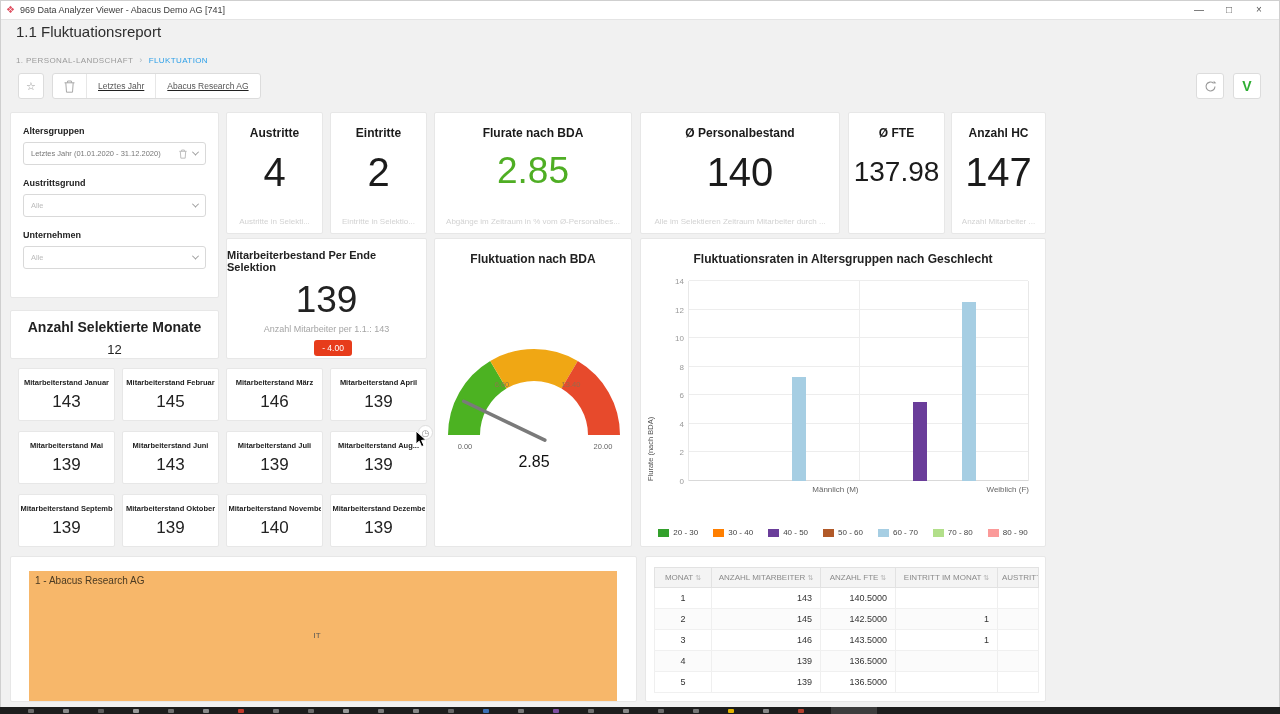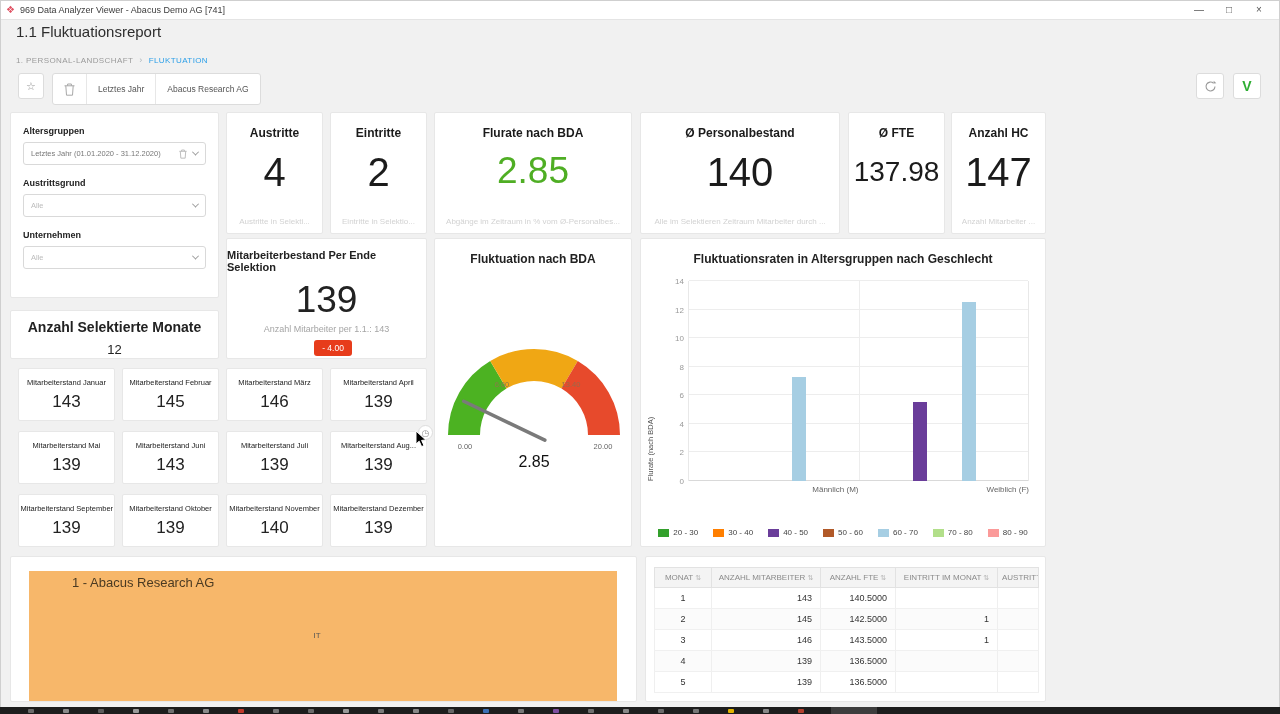--- a/index.html
+++ b/index.html
@@ -27,21 +27,21 @@
   .breadcrumb { position:absolute; left:16px; top:55px; display:flex; align-items:center; gap:6px;
     font-size:8px; letter-spacing:.4px; color:#9a9a9a; }
   .breadcrumb .sep { color:#aeb6bb; font-size:9px; }
   .breadcrumb .current { color:#2b9fe8; }
 
   
   .toolbar-left { position:absolute; left:18px; top:73px; display:flex; gap:8px; z-index:5; }
   .btn { background:#fff; border:1px solid #dcdcdc; border-radius:3px; height:26px;
     display:flex; align-items:center; justify-content:center; color:#9a9a9a; cursor:default; }
   .star-btn { width:26px; font-size:11px; }
-  .chip-group { display:flex; align-items:stretch; background:#fff; border:1px solid #dcdcdc; border-radius:3px; height:32px; }
+  .chip-group { display:flex; align-items:stretch; background:#fff; border:1px solid #dcdcdc; border-radius:3px; height:26px;text-decoration:underline; }
   .chip-group > div { display:flex; align-items:center; padding:0 11px; font-size:8.5px; color:#555;
     border-right:1px solid #e7e7e7; }
   .chip-group > div:last-child { border-right:none; }
   .icon-btn-right { position:absolute; top:73px; width:28px; height:26px; }
   .v-btn { color:#2fae33; font-weight:bold; font-size:14px; font-family:"Liberation Sans",sans-serif; }
 
   
   .card { position:absolute; background:#fff; border:1px solid #e7e7e7; border-radius:2px; overflow:hidden; }
 
   
@@ -75,21 +75,21 @@
   .bestand-value { font-size:37px; line-height:1; margin-top:8px; }
   .bestand-caption { font-size:9px; color:#a5a5a5; margin-top:6px; }
   .bestand-badge { margin-top:6px; background:#e73c1b; color:#fff; font-size:8.5px; padding:3px 8px; border-radius:3px; }
 
   
   .tile-grid { position:absolute; left:18px; top:368px; width:409px; height:179px;
     display:grid; grid-template-columns:repeat(4,97px); grid-template-rows:repeat(3,53px);
     column-gap:7px; row-gap:10px; }
   .tile { background:#fff; border:1px solid #e7e7e7; border-radius:2px; display:flex; flex-direction:column;
     align-items:center; justify-content:center; gap:5px; position:relative; }
-  .tile-title { font-size:7.5px; font-weight:normal; white-space:nowrap; overflow:hidden; max-width:92px; }
+  .tile-title { font-size:7.5px; font-weight:bold; white-space:nowrap; overflow:hidden; max-width:92px; }
   .tile-value { font-size:17px; }
   .clock-badge { position:absolute; top:-7px; right:-7px; width:15px; height:15px; background:#fff;
     border:1px solid #ddd; border-radius:50%; display:flex; align-items:center; justify-content:center;
     font-size:9px; color:#999; }
 
   
   .gauge-card { left:434px; top:238px; width:198px; height:309px; }
   .chart-title { text-align:center; font-size:12px; font-weight:bold; margin-top:13px; }
   .gauge-svg { position:absolute; left:0; top:100px; }
 
@@ -108,21 +108,21 @@
   .cat-labels div { width:50%; text-align:right; font-size:8px; color:#666; }
   .legend { position:absolute; left:0; right:0; bottom:9px; display:flex; justify-content:center;
     gap:15px; align-items:center; }
   .legend-item { display:flex; align-items:center; gap:4px; font-size:8px; color:#444; white-space:nowrap; }
   .legend-swatch { width:11px; height:8px; display:inline-block; }
 
   
   .treemap-card { left:10px; top:556px; width:627px; height:146px; }
   .treemap-rect { position:absolute; left:18px; top:14px; right:19px; bottom:0;
     padding:4px 6px; }
-  .treemap-label { font-size:13px; color:#4a3a22;margin-left:37px; }
+  .treemap-label { font-size:10px; color:#4a3a22; }
   .treemap-center { position:absolute; left:0; right:12px; top:60px; text-align:center; font-size:8px; color:#555; }
 
   
   .rekap-card { left:645px; top:556px; width:401px; height:146px; }
   .rekap-table { margin:10px 8px 0; width:385px; border-collapse:collapse; table-layout:fixed; }
   .rekap-table th { background:#f4f4f4; color:#8a8a8a; font-weight:normal; font-size:8px;
     padding:5px 4px; border:1px solid #e2e2e2; white-space:nowrap; overflow:hidden; text-align:center; }
   .rekap-table td { font-size:9px; color:#333; padding:5px 8px; border-left:1px solid #efefef;
     border-right:1px solid #efefef; border-bottom:1px solid #f0f0f0; text-align:right; white-space:nowrap; }
   .rekap-table td:first-child { text-align:center; }

